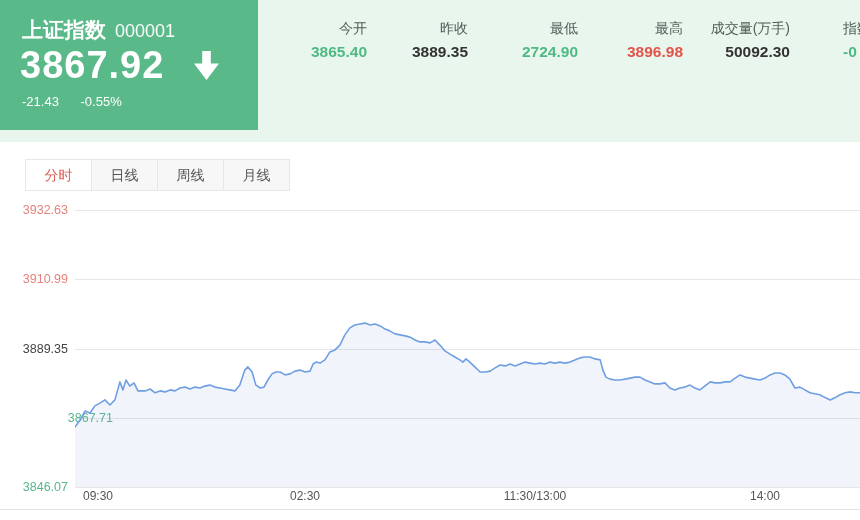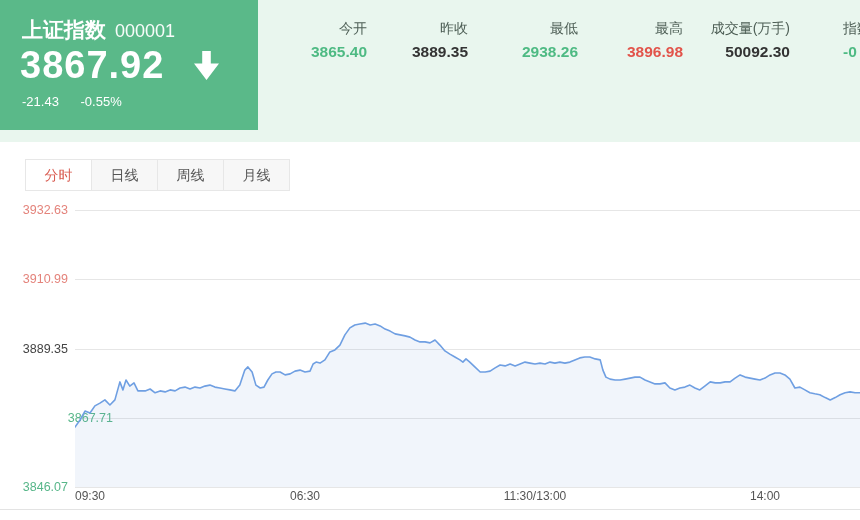--- a/index.html
+++ b/index.html
@@ -47,21 +47,21 @@
         <div class="stat-col" style="left: 280px; width: 87px;">
           <div class="stat-label">今开</div>
           <div class="stat-value" style="color: rgb(78, 186, 131);">3865.40</div>
         </div>
         <div class="stat-col" style="left: 380px; width: 88px;">
           <div class="stat-label">昨收</div>
           <div class="stat-value" style="color: rgb(51, 51, 51);">3889.35</div>
         </div>
         <div class="stat-col" style="left: 490px; width: 88px;">
           <div class="stat-label">最低</div>
-          <div class="stat-value" style="color: rgb(78, 186, 131);">2938.26</div>
+          <div class="stat-value" style="color: rgb(78, 186, 131);">2724.90</div>
         </div>
         <div class="stat-col" style="left: 595px; width: 88px;">
           <div class="stat-label">最高</div>
           <div class="stat-value" style="color: rgb(226, 83, 74);">3896.98</div>
         </div>
         <div class="stat-col" style="left: 690px; width: 100px;">
           <div class="stat-label">成交量(万手)</div>
           <div class="stat-value" style="color: rgb(51, 51, 51);">50092.30</div>
         </div>
         <div class="stat-col trunc" style="left: 843px; width: 70px;">
@@ -100,22 +100,22 @@
       <div class="gridline" style="top: 210px;"></div>
       <div class="y-label" style="top: 202px; color: rgb(228, 131, 123);">3932.63</div>
       <div class="gridline" style="top: 279.25px;"></div>
       <div class="y-label" style="top: 271.25px; color: rgb(228, 131, 123);">3910.99</div>
       <div class="gridline" style="top: 348.5px;"></div>
       <div class="y-label" style="top: 340.5px; color: rgb(68, 68, 68);">3889.35</div>
       <div class="gridline" style="top: 417.75px;"></div>
       <div class="y-label" style="top: 409.75px; color: rgb(87, 182, 137); padding-left: 45px;">3867.71</div>
       <div class="gridline" style="top: 487px;"></div>
       <div class="y-label" style="top: 479px; color: rgb(87, 182, 137);">3846.07</div>
-      <div class="x-label" style="left: 75px;">09:30</div>
-      <div class="x-label" style="left: 245px; width: 120px; text-align: center;">06:30</div>
+      <div class="x-label" style="left: 83px;">09:30</div>
+      <div class="x-label" style="left: 245px; width: 120px; text-align: center;">02:30</div>
       <div class="x-label" style="left: 475px; width: 120px; text-align: center;">11:30/13:00</div>
       <div class="x-label" style="left: 705px; width: 120px; text-align: center;">14:00</div>
     </div>
   <svg id="chart-svg" width="785" height="295" viewBox="0 0 785 295">
     <path id="area-path" stroke="none" d="M0.0 227.1 L5.0 220.0 L10.0 211.1 L15.0 213.0 L19.9 205.9 L24.9 203.1 L29.9 199.9 L34.9 205.0 L39.9 199.9 L44.9 181.9 L47.9 189.9 L51.0 180.0 L54.8 186.1 L59.0 182.9 L62.9 190.9 L70.2 190.9 L75.1 189.0 L80.1 192.8 L85.1 190.9 L90.1 191.9 L95.1 189.9 L100.1 190.9 L105.0 188.0 L110.0 187.1 L115.0 189.0 L120.0 187.1 L125.0 188.0 L129.9 186.1 L134.9 185.1 L139.9 187.1 L144.9 188.0 L149.9 189.0 L154.9 189.9 L159.9 190.9 L164.8 185.1 L169.8 170.1 L172.9 166.9 L177.1 172.0 L180.9 185.1 L185.2 188.0 L189.0 187.1 L192.8 180.0 L197.0 173.9 L200.9 172.0 L205.1 172.0 L210.1 174.9 L215.1 173.9 L220.0 171.1 L225.0 170.1 L230.0 172.0 L235.0 171.1 L238.1 164.0 L241.1 162.1 L245.0 163.1 L249.9 159.9 L254.9 151.9 L259.9 149.9 L264.9 145.1 L269.9 134.9 L274.9 127.9 L279.8 125.0 L284.8 124.0 L290.2 123.1 L295.2 125.0 L300.1 124.0 L305.1 125.9 L310.1 129.1 L315.1 131.1 L320.1 133.9 L325.1 134.9 L330.1 135.9 L335.0 137.1 L340.0 140.0 L345.0 141.9 L350.0 141.9 L355.0 142.9 L360.0 140.0 L364.9 145.1 L369.9 150.9 L374.9 154.1 L379.9 157.0 L384.9 159.9 L387.9 162.1 L391.0 158.9 L394.8 162.1 L399.8 166.9 L405.2 172.0 L410.2 172.0 L415.1 171.1 L420.1 167.9 L425.1 165.0 L430.1 165.9 L435.1 164.0 L440.1 165.9 L445.1 164.0 L450.0 162.1 L455.0 163.1 L460.0 164.0 L465.0 163.1 L470.0 164.0 L475.0 162.1 L479.9 163.1 L484.9 162.1 L489.9 163.1 L494.9 162.1 L499.9 159.9 L504.8 157.9 L509.8 157.0 L514.8 157.0 L520.2 158.9 L525.2 159.9 L527.9 170.1 L530.9 177.1 L535.1 179.1 L540.1 180.0 L545.1 180.0 L550.1 179.1 L555.1 178.1 L560.0 177.1 L565.0 177.1 L570.0 180.0 L575.0 181.9 L580.0 183.9 L585.0 183.9 L590.0 182.9 L594.9 188.0 L599.9 189.9 L604.9 188.0 L609.9 187.1 L614.9 185.1 L619.9 188.0 L624.8 189.9 L629.8 186.1 L635.2 181.9 L640.2 182.9 L645.2 182.9 L650.1 181.9 L655.1 181.9 L660.1 178.1 L665.1 174.9 L670.1 177.1 L675.0 178.1 L680.0 179.1 L685.0 180.0 L690.0 178.1 L695.0 174.9 L700.0 173.0 L705.0 173.0 L709.9 174.9 L714.9 179.1 L719.9 188.0 L724.9 187.1 L729.9 189.9 L734.9 192.8 L739.8 193.8 L744.8 194.7 L750.2 197.6 L755.2 199.9 L760.2 197.6 L765.1 194.7 L770.1 192.8 L775.1 191.9 L780.1 192.8 L785.1 192.8 L785.1 287.0 L0.0 287.0 Z" fill="rgba(120,160,220,0.10)"></path>
     <path id="line-path" fill="none" stroke-width="1.6" stroke-linejoin="round" stroke-linecap="round" d="M0.0 227.1 L5.0 220.0 L10.0 211.1 L15.0 213.0 L19.9 205.9 L24.9 203.1 L29.9 199.9 L34.9 205.0 L39.9 199.9 L44.9 181.9 L47.9 189.9 L51.0 180.0 L54.8 186.1 L59.0 182.9 L62.9 190.9 L70.2 190.9 L75.1 189.0 L80.1 192.8 L85.1 190.9 L90.1 191.9 L95.1 189.9 L100.1 190.9 L105.0 188.0 L110.0 187.1 L115.0 189.0 L120.0 187.1 L125.0 188.0 L129.9 186.1 L134.9 185.1 L139.9 187.1 L144.9 188.0 L149.9 189.0 L154.9 189.9 L159.9 190.9 L164.8 185.1 L169.8 170.1 L172.9 166.9 L177.1 172.0 L180.9 185.1 L185.2 188.0 L189.0 187.1 L192.8 180.0 L197.0 173.9 L200.9 172.0 L205.1 172.0 L210.1 174.9 L215.1 173.9 L220.0 171.1 L225.0 170.1 L230.0 172.0 L235.0 171.1 L238.1 164.0 L241.1 162.1 L245.0 163.1 L249.9 159.9 L254.9 151.9 L259.9 149.9 L264.9 145.1 L269.9 134.9 L274.9 127.9 L279.8 125.0 L284.8 124.0 L290.2 123.1 L295.2 125.0 L300.1 124.0 L305.1 125.9 L310.1 129.1 L315.1 131.1 L320.1 133.9 L325.1 134.9 L330.1 135.9 L335.0 137.1 L340.0 140.0 L345.0 141.9 L350.0 141.9 L355.0 142.9 L360.0 140.0 L364.9 145.1 L369.9 150.9 L374.9 154.1 L379.9 157.0 L384.9 159.9 L387.9 162.1 L391.0 158.9 L394.8 162.1 L399.8 166.9 L405.2 172.0 L410.2 172.0 L415.1 171.1 L420.1 167.9 L425.1 165.0 L430.1 165.9 L435.1 164.0 L440.1 165.9 L445.1 164.0 L450.0 162.1 L455.0 163.1 L460.0 164.0 L465.0 163.1 L470.0 164.0 L475.0 162.1 L479.9 163.1 L484.9 162.1 L489.9 163.1 L494.9 162.1 L499.9 159.9 L504.8 157.9 L509.8 157.0 L514.8 157.0 L520.2 158.9 L525.2 159.9 L527.9 170.1 L530.9 177.1 L535.1 179.1 L540.1 180.0 L545.1 180.0 L550.1 179.1 L555.1 178.1 L560.0 177.1 L565.0 177.1 L570.0 180.0 L575.0 181.9 L580.0 183.9 L585.0 183.9 L590.0 182.9 L594.9 188.0 L599.9 189.9 L604.9 188.0 L609.9 187.1 L614.9 185.1 L619.9 188.0 L624.8 189.9 L629.8 186.1 L635.2 181.9 L640.2 182.9 L645.2 182.9 L650.1 181.9 L655.1 181.9 L660.1 178.1 L665.1 174.9 L670.1 177.1 L675.0 178.1 L680.0 179.1 L685.0 180.0 L690.0 178.1 L695.0 174.9 L700.0 173.0 L705.0 173.0 L709.9 174.9 L714.9 179.1 L719.9 188.0 L724.9 187.1 L729.9 189.9 L734.9 192.8 L739.8 193.8 L744.8 194.7 L750.2 197.6 L755.2 199.9 L760.2 197.6 L765.1 194.7 L770.1 192.8 L775.1 191.9 L780.1 192.8 L785.1 192.8 " stroke="#6f9fe2"></path>
   </svg>
 
   <div class="bottom-sep"></div>
 </div>

